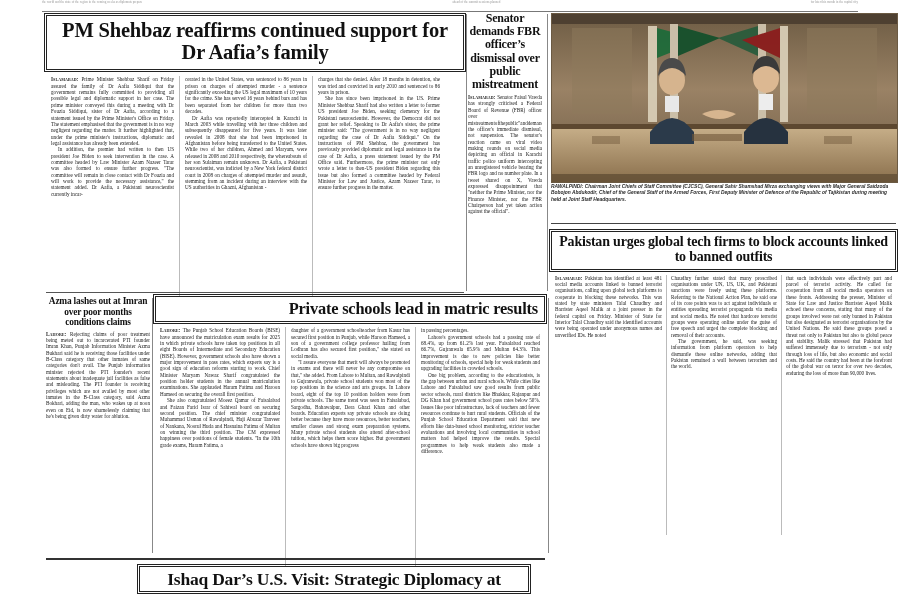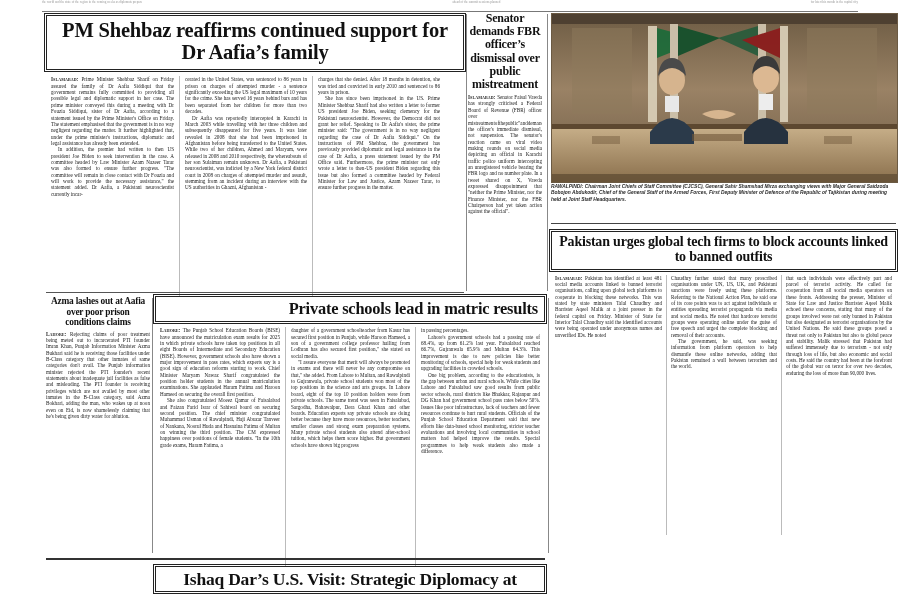--- a/index.html
+++ b/index.html
@@ -82,21 +82,21 @@
   .azma .abody{margin-top:3px;height:208px;}
 
   
   .priv{position:absolute;left:155px;top:296px;width:390px;}
   .priv .hl{font-size:16.4px;text-align:right;}
   .priv-cols{display:flex;margin-top:5px;}
   .priv-cols .c{width:130px;padding:0 5px;box-sizing:border-box;height:245px;}
   .priv-cols .c+.c{border-left:1px solid #bbb;}
 
   
-  .bottom{position:absolute;left:155px;top:566px;width:390px;}
+  .bottom{position:absolute;left:139px;top:566px;width:390px;}
   .bottom .headbox{padding:3px 4px 2px;}
   .bottom .hl{font-size:17.5px;}
 
   .vline{position:absolute;border-left:1px solid #888;}
   .hline{position:absolute;border-top:1px solid #555;}
 </style>
 </head>
 <body>
 
 <div class="page">
@@ -214,21 +214,21 @@
         <p>The government, he said, was seeking information from platform operators to help dismantle these online networks, adding that Pakistan remained a wall between terrorism and the world.</p>
       </div>
       <div class="c body">
         <p class="first">that such individuals were effectively part and parcel of terrorist activity. He called for cooperation from all social media operators on these fronts. Addressing the presser, Minister of State for Law and Justice Barrister Aqeel Malik echoed these concerns, stating that many of the groups involved were not only banned in Pakistan but also designated as terrorist organisations by the United Nations. He said these groups posed a threat not only to Pakistan but also to global peace and stability. Malik stressed that Pakistan had suffered immensely due to terrorism - not only through loss of life, but also economic and social costs. He said the country had been at the forefront of the global war on terror for over two decades, enduring the loss of more than 90,000 lives.</p>
       </div>
     </div>
   </div>
 
   <div class="hline" style="left:46px;top:292px;width:418px;"></div>
   <div class="azma">
-    <h2 class="hl">Azma lashes out at Aafia over poor prison conditions claims</h2>
+    <h2 class="hl">Azma lashes out at Imran over poor months conditions claims</h2>
     <div class="abody body">
       <p class="first"><span class="byline">Lahore:</span> <span>Rejecting claims of poor treatment being meted out to incarcerated PTI founder Imran Khan, Punjab Information Minister Azma Bukhari said he is receiving those facilities under B-Class category that other inmates of same categories don't avail. The Punjab information minister rejected the PTI founder's recent statements about inadequate jail facilities as false and misleading. The PTI founder is receiving privileges which are not availed by most other inmates in the B-Class category, said Azma Bokhari, adding the man, who wakes up at noon even on Eid, is now shamelessly claiming that he's being given dirty water for ablution.</span></p>
     </div>
   </div>
   <div class="vline" style="left:152px;top:298px;height:255px;"></div>
   <div class="vline" style="left:548px;top:298px;height:255px;"></div>
 
   <div class="priv">
     <div class="headbox dbl">
       <h1 class="hl">Private schools lead in matric results</h1>

